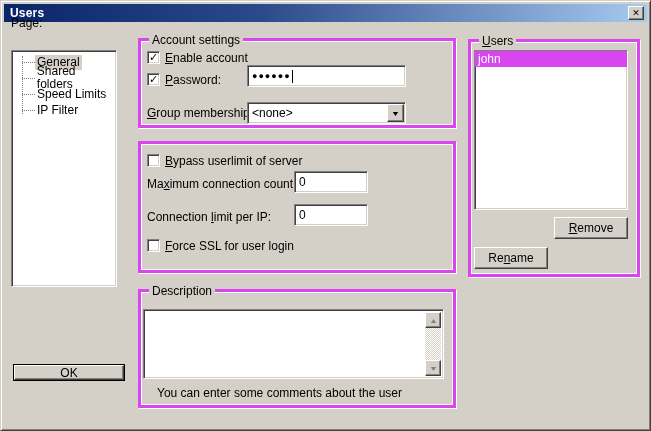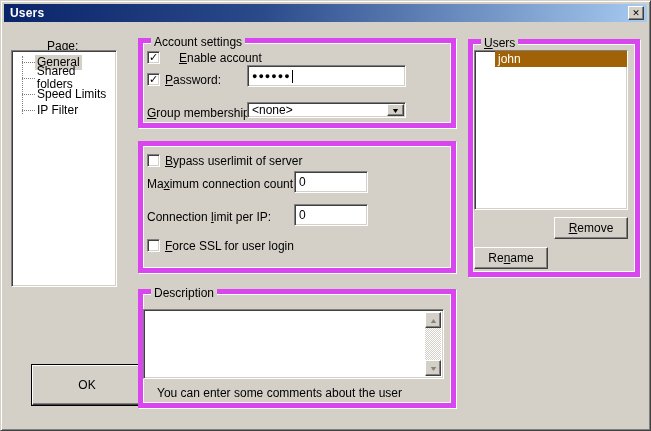--- a/index.html
+++ b/index.html
@@ -37,21 +37,21 @@
   .btn {
     position:absolute; background:#d4d0c8;
     border:1px solid; border-color:#ffffff #404040 #404040 #ffffff;
     box-shadow: inset -1px -1px 0 #808080;
     display:flex; align-items:center; justify-content:center;
     font-size:12px; cursor:default; white-space:nowrap;
   }
   .btn.default { box-shadow: 0 0 0 1px #000, inset -1px -1px 0 #808080; }
   .group {
     position:absolute;
-    border:5px solid #d946ef;
+    border:3px solid #d946ef;
     box-shadow: inset 1px 1px 0 #fff, inset -1px -1px 0 #fff, 1px 1px 0 #fff;
   }
   .legend {
     position:absolute; top:-7px; left:8px; background:#d4d0c8;
     padding:0 3px; line-height:13px; white-space:nowrap;
   }
   .checkbox {
     position:absolute; width:13px; height:13px; background:#fff;
     border:1px solid; border-color:#808080 #ffffff #ffffff #808080;
     box-shadow: inset 1px 1px 0 #404040, inset -1px -1px 0 #d4d0c8;
@@ -75,21 +75,21 @@
   .tree-inner { position:relative; padding-top:3px; }
   .tree-vline { position:absolute; left:10px; top:5px; height:58px; border-left:1px dotted #808080; }
   .trow { height:16px; display:flex; align-items:center; }
   .trow::before { content:""; width:13px; margin-left:10px; border-top:1px dotted #808080; }
   .tlabel { padding:1px 2px; line-height:13px; }
   .trow[data-selected="true"] .tlabel { background:#d4d0c8; }
 
   
   .listbox { position:absolute; overflow:hidden; }
   .lrow { height:16px; display:flex; align-items:center; padding-left:3px; line-height:16px; }
-  .lrow[data-selected="true"] { background:#a16207; color:#fff;margin-left:20px; }
+  .lrow[data-selected="true"] { background:#d946ef; color:#fff; }
 
   
   .textbox { position:absolute; }
   .ta-content { position:absolute; left:2px; top:2px; right:18px; bottom:2px; background:#fff; }
   .vscroll { position:absolute; right:2px; top:2px; bottom:2px; width:16px;
     background:repeating-conic-gradient(#ffffff 0% 25%, #d4d0c8 0% 50%) 0 0 / 2px 2px; }
   .sbtn { position:absolute; left:0; width:16px; height:16px; background:#d4d0c8;
     border:1px solid; border-color:#ffffff #404040 #404040 #ffffff;
     box-shadow: inset -1px -1px 0 #808080;
     display:flex; align-items:center; justify-content:center; }
@@ -104,62 +104,62 @@
 <div id="stage">
   <div class="win">
 
     <div class="titlebar">
       <span class="title-text">Users</span>
       <div class="close-btn">
         <span>✕</span>
       </div>
     </div>
 
-    <div class="lbl" style="position:absolute;left:10px;top:39px;margin-left:36px;">Page:</div>
+    <div class="lbl" style="position:absolute;left:10px;top:16px;">Page:</div>
     <div class="treebox sunken">
       <div class="tree-inner">
         <div class="tree-vline"></div>
         <div class="trow" data-selected="true">
           <span class="tlabel">General</span>
         </div>
         <div class="trow" data-selected="false">
           <span class="tlabel">Shared folders</span>
         </div>
         <div class="trow" data-selected="false">
           <span class="tlabel">Speed Limits</span>
         </div>
         <div class="trow" data-selected="false">
           <span class="tlabel">IP Filter</span>
         </div>
       </div>
     </div>
 
-    <div class="btn default" style="left:31px;top:364px;width:110px;height:40px;text-align:center;">
+    <div class="btn default" style="left:13px;top:364px;width:110px;height:15px;text-align:center;">
       <span>OK</span>
     </div>
 
     <div class="group" style="left:137px;top:37px;width:318px;height:90px;">
       <span class="legend">Account settings</span>
     </div>
     <div class="checkbox" style="left:146px;top:50px;" data-checked="true">
       <span class="check">✓</span>
     </div>
-    <span class="lbl" style="position:absolute;left:178px;top:51px;"><u>E</u>nable account</span>
+    <span class="lbl" style="position:absolute;left:164px;top:51px;"><u>E</u>nable account</span>
 
     <div class="checkbox" style="left:146px;top:72px;" data-checked="true">
       <span class="check">✓</span>
     </div>
     <span class="lbl" style="position:absolute;left:164px;top:73px;"><u>P</u>assword:</span>
     <div class="field sunken" style="left:246px;top:64px;width:159px;height:22px;">
       <span class="pwd-text">●●●●●●</span>
       <span class="caret"></span>
     </div>
 
     <span class="lbl" style="position:absolute;left:146px;top:106px;"><u>G</u>roup membership:</span>
-    <div class="combo sunken" style="left:246px;top:101px;width:159px;height:16px;">
+    <div class="combo sunken" style="left:246px;top:101px;width:159px;height:22px;">
       <span>&lt;none&gt;</span>
       <div class="combo-btn">
         <span class="arrow">▼</span>
       </div>
     </div>
 
     <div class="group" style="left:137px;top:140px;width:318px;height:132px;"></div>
     <div class="checkbox" style="left:146px;top:153px;" data-checked="false">
       
     </div>

